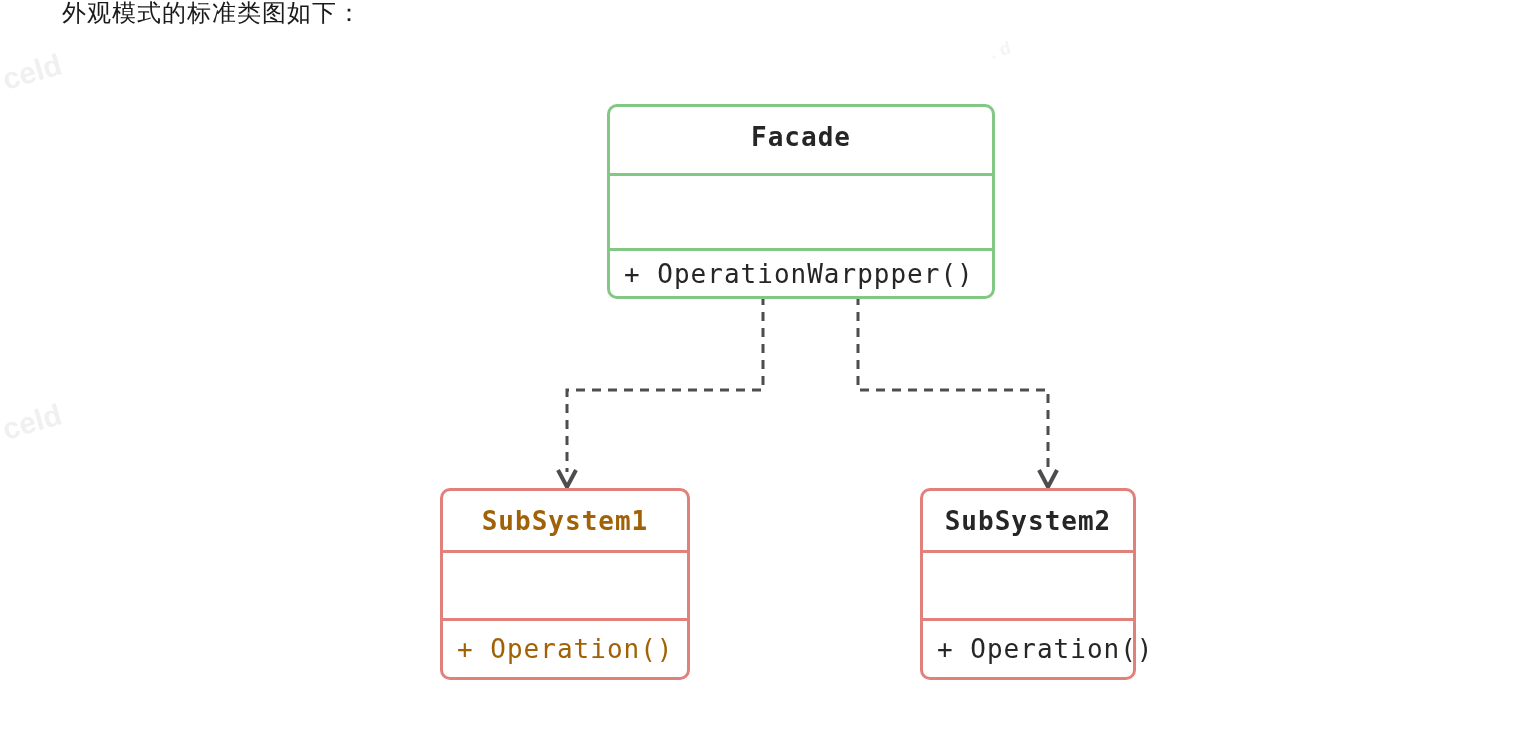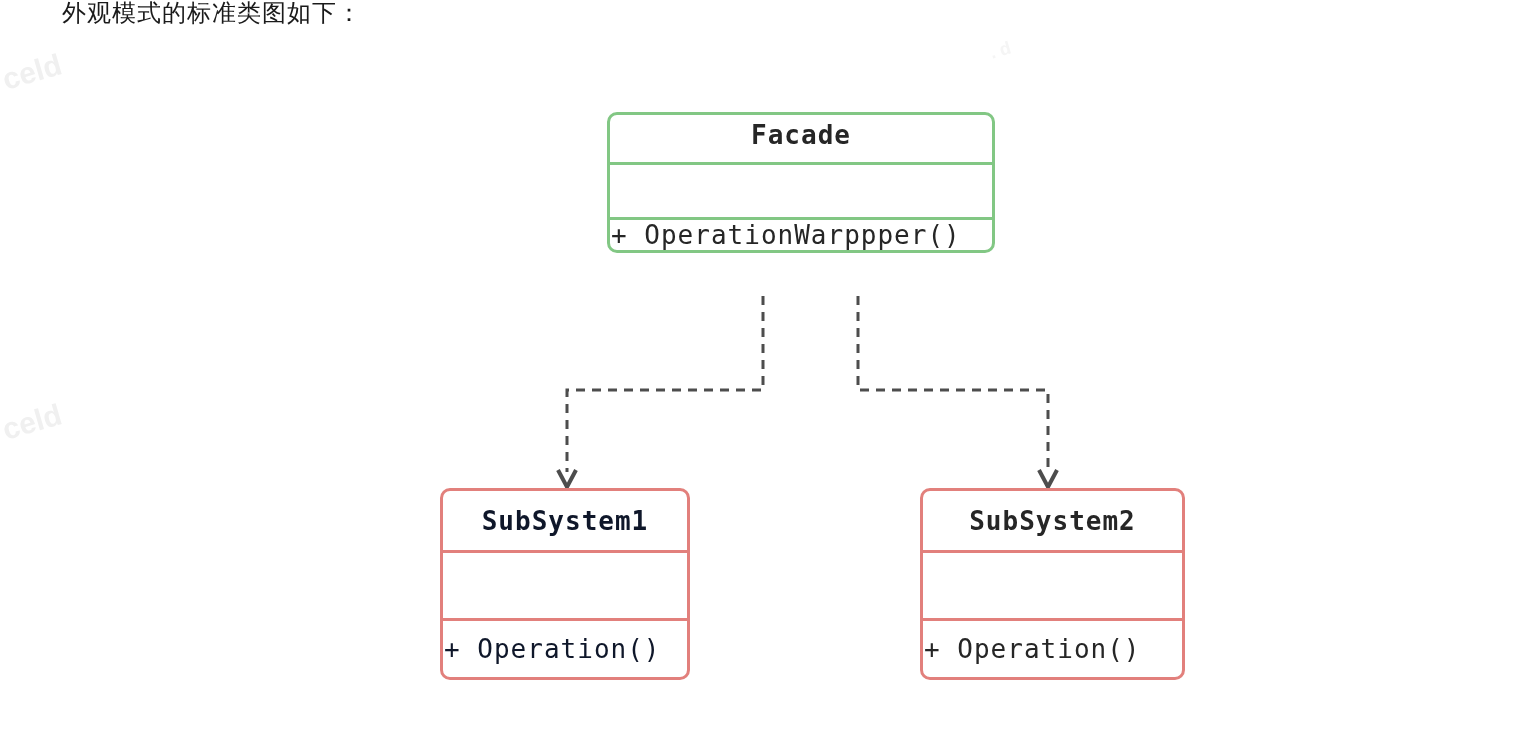--- a/index.html
+++ b/index.html
@@ -66,27 +66,27 @@
   }
   .uml-attrs {
     height: 68px;
     border-top: 3px solid var(--c, #888);
   }
   .uml-methods {
     flex: 1;
     border-top: 3px solid var(--c, #888);
     display: flex;
     align-items: center;
-    padding-left: 1px;
+    padding-left: 14px;
     letter-spacing: 1px;
     white-space: nowrap;
   }
-  #cls-facade    { left: 595px; top: 112px; width: 388px; height: 141px; gap: 7px; }
+  #cls-facade    { left: 595px; top: 104px; width: 388px; height: 195px; gap: 7px; }
   #cls-sub1      { left: 428px; top: 488px; width: 250px; height: 192px; }
-  #cls-sub2      { left: 908px; top: 488px; width: 265px; height: 192px; }
+  #cls-sub2      { left: 908px; top: 488px; width: 216px; height: 192px; }
 
   
   svg.connectors {
     position: absolute;
     left: 0;
     top: 0;
     width: 1538px;
     height: 747px;
     pointer-events: none;
   }
@@ -119,21 +119,21 @@
     <path class="dash" d="M846,296 L846,390 L1036,390 L1036,472" stroke="#4d4d4d"></path>
     <path class="arrowhead" d="M1027,470 L1036,487 L1045,470" stroke="#4d4d4d"></path>
   </svg>
 
   <div class="uml-class" id="cls-facade" style="--c: #82c784; color: rgb(38, 38, 38);">
     <div class="uml-row uml-name">Facade</div>
     <div class="uml-row uml-attrs"></div>
     <div class="uml-row uml-methods">+ OperationWarppper()</div>
   </div>
 
-  <div class="uml-class" id="cls-sub1" style="--c: #e2807c; color: #0f172a;">
+  <div class="uml-class" id="cls-sub1" style="--c: #e2807c; color: #a16207;">
     <div class="uml-row uml-name">SubSystem1</div>
     <div class="uml-row uml-attrs"></div>
     <div class="uml-row uml-methods">+ Operation()</div>
   </div>
 
   <div class="uml-class" id="cls-sub2" style="--c: #e2807c; color: rgb(38, 38, 38);">
     <div class="uml-row uml-name">SubSystem2</div>
     <div class="uml-row uml-attrs"></div>
     <div class="uml-row uml-methods">+ Operation()</div>
   </div>

